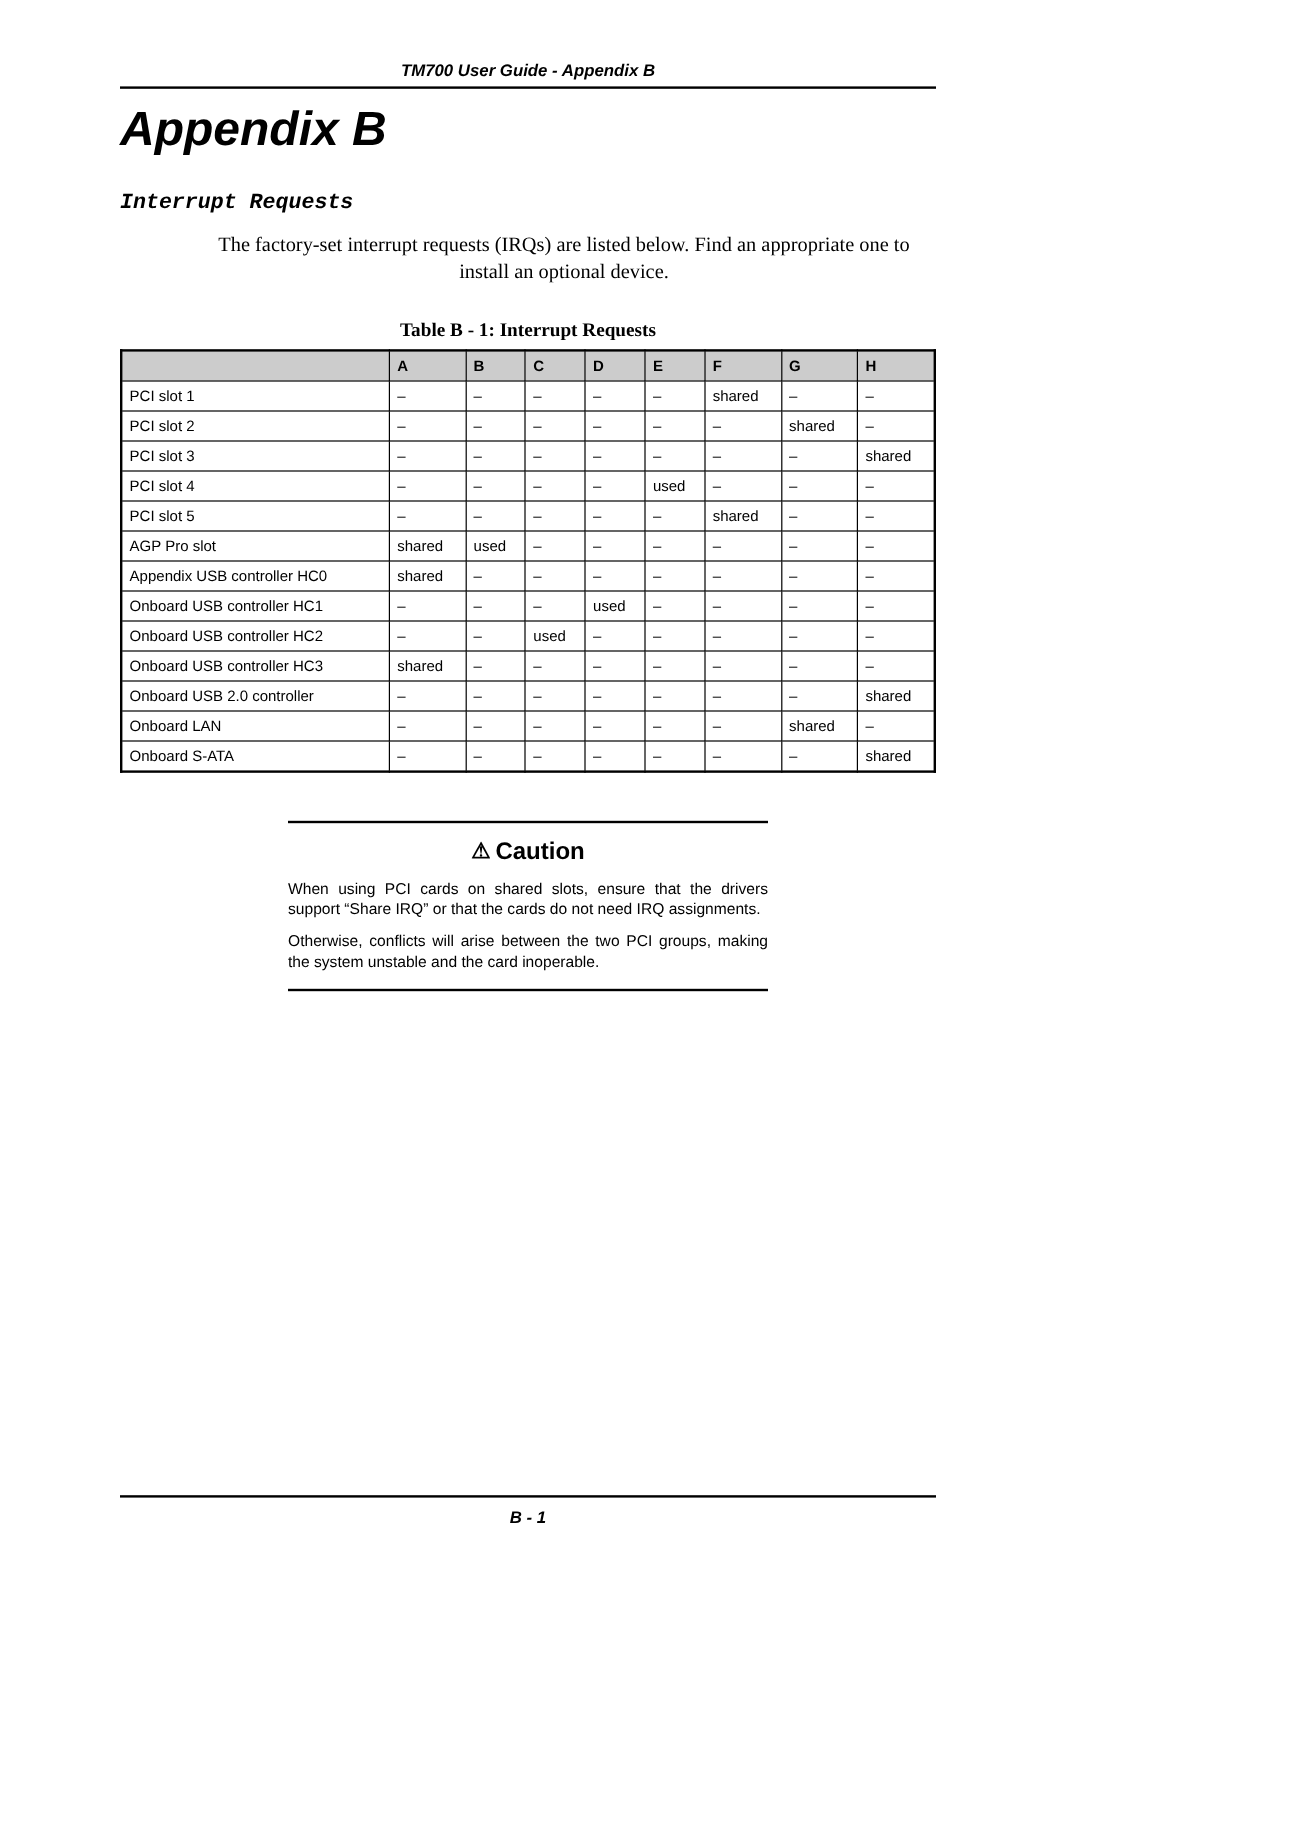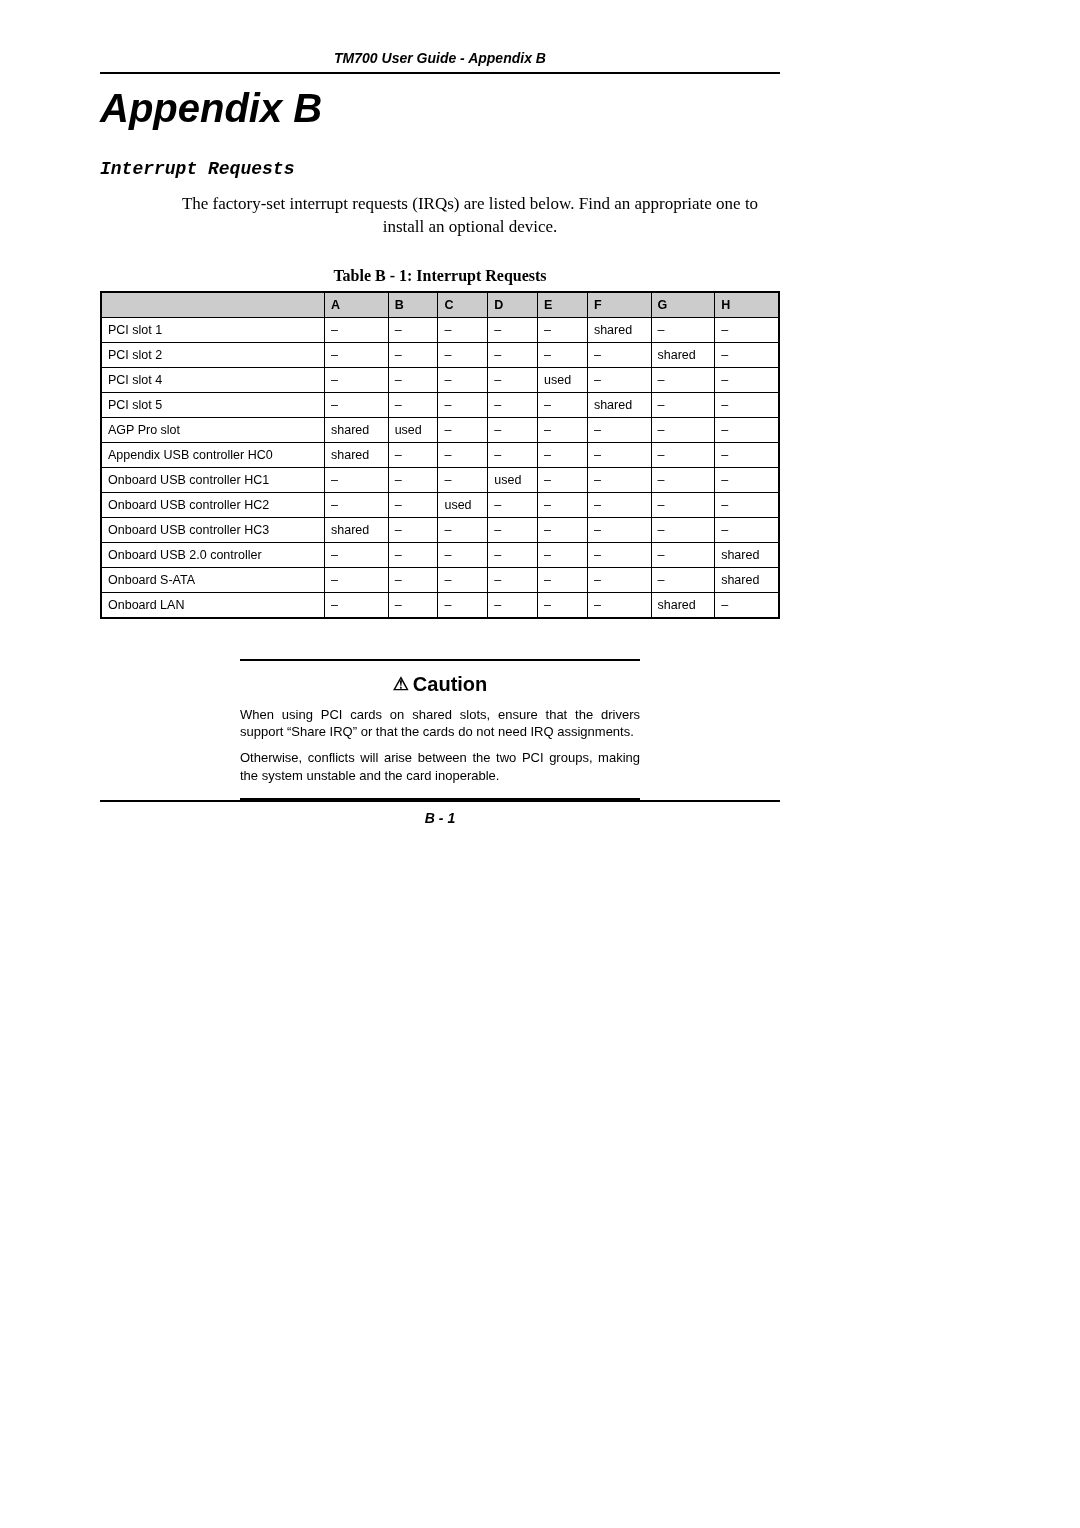--- a/index.html
+++ b/index.html
@@ -98,20 +98,21 @@
     margin-right: 4px;
   }
   .caution-para {
     font-size: 13px;
     line-height: 1.35;
     margin: 0 0 8px 0;
     text-align: justify;
   }
   .page-footer {
     position: relative;
+    margin-top: 420px;
     border-top: 2px solid #000;
     padding-top: 8px;
     text-align: center;
     font-family: Arial, sans-serif;
     font-style: italic;
     font-weight: bold;
     font-size: 14px;
   }
 </style>
 </head>
@@ -158,20 +159,31 @@
         <td class="col-val">–</td>
         <td class="col-val">–</td>
         <td class="col-val">–</td>
         <td class="col-val">–</td>
         <td class="col-val">–</td>
         <td class="col-val">–</td>
         <td class="col-val">shared</td>
         <td class="col-val">–</td>
       </tr>
       <tr>
+        <td class="rowlabel">PCI slot 3</td>
+        <td class="col-val">–</td>
+        <td class="col-val">–</td>
+        <td class="col-val">–</td>
+        <td class="col-val">–</td>
+        <td class="col-val">–</td>
+        <td class="col-val">–</td>
+        <td class="col-val">–</td>
+        <td class="col-val">shared</td>
+      </tr>
+      <tr>
         <td class="rowlabel">PCI slot 4</td>
         <td class="col-val">–</td>
         <td class="col-val">–</td>
         <td class="col-val">–</td>
         <td class="col-val">–</td>
         <td class="col-val">used</td>
         <td class="col-val">–</td>
         <td class="col-val">–</td>
         <td class="col-val">–</td>
       </tr>
@@ -246,40 +258,40 @@
         <td class="col-val">–</td>
         <td class="col-val">–</td>
         <td class="col-val">–</td>
         <td class="col-val">–</td>
         <td class="col-val">–</td>
         <td class="col-val">–</td>
         <td class="col-val">–</td>
         <td class="col-val">shared</td>
       </tr>
       <tr>
+        <td class="rowlabel">Onboard LAN</td>
+        <td class="col-val">–</td>
+        <td class="col-val">–</td>
+        <td class="col-val">–</td>
+        <td class="col-val">–</td>
+        <td class="col-val">–</td>
+        <td class="col-val">–</td>
+        <td class="col-val">shared</td>
+        <td class="col-val">–</td>
+      </tr>
+      <tr>
         <td class="rowlabel">Onboard S-ATA</td>
         <td class="col-val">–</td>
         <td class="col-val">–</td>
         <td class="col-val">–</td>
         <td class="col-val">–</td>
         <td class="col-val">–</td>
         <td class="col-val">–</td>
         <td class="col-val">–</td>
         <td class="col-val">shared</td>
-      </tr>
-      <tr>
-        <td class="rowlabel">Onboard LAN</td>
-        <td class="col-val">–</td>
-        <td class="col-val">–</td>
-        <td class="col-val">–</td>
-        <td class="col-val">–</td>
-        <td class="col-val">–</td>
-        <td class="col-val">–</td>
-        <td class="col-val">shared</td>
-        <td class="col-val">–</td>
       </tr>
     </tbody>
 </table>
 
 <div class="caution-block">
   <div class="caution-rule"></div>
   <div class="caution-title">
     <span class="tri">⚠</span><span>Caution</span>
   </div>
   <p class="caution-para">When using PCI cards on shared slots, ensure that the drivers support “Share IRQ” or that the cards do not need IRQ assignments.</p>

